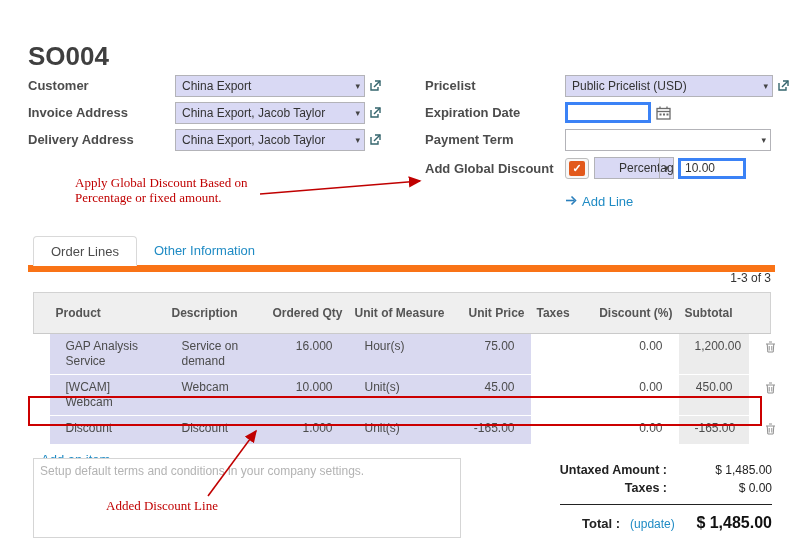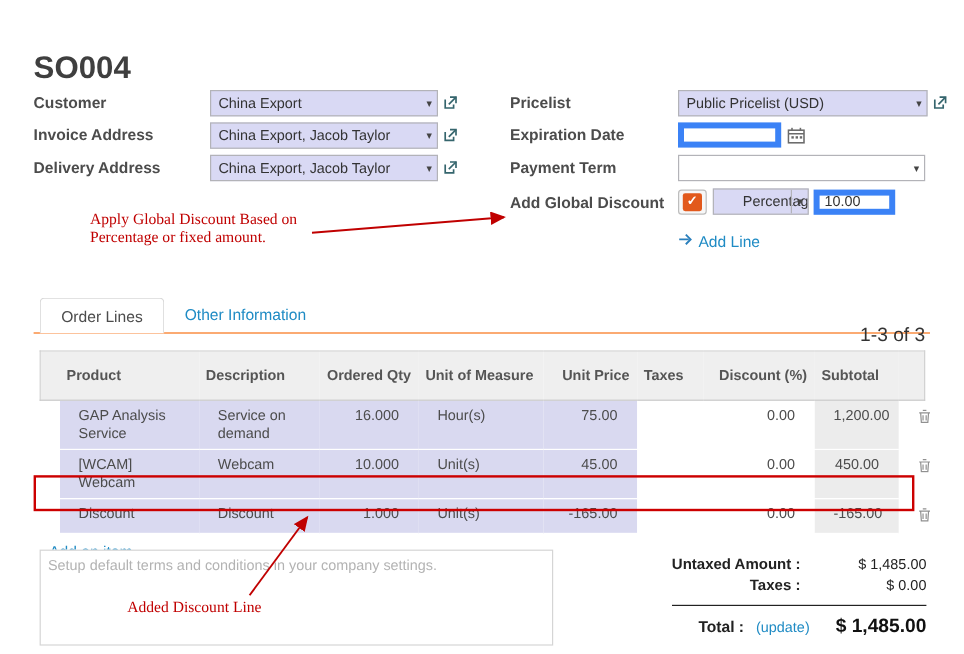--- a/index.html
+++ b/index.html
@@ -21,46 +21,46 @@
     background: #d9d9f4; border: 1px solid #b3b3b8; padding: 0 16px 0 6px;
     font-size: 12px; color: #333; cursor: pointer; overflow: hidden; white-space: nowrap; }
   .select-box.white { background: #fff; }
   .select-arrow { position: absolute; right: 4px; top: 50%; transform: translateY(-50%);
     font-size: 9px; color: #444; pointer-events: none; }
   .select-arrow.boxed { right: 0; top: 0; transform: none; height: 100%; width: 14px;
     border-left: 1px solid #b3b3b8; display: flex; align-items: center; justify-content: center; }
   .w190 { width: 190px; } .w195 { width: 208px; } .w206 { width: 206px; } .w80 { width: 80px; padding-left: 24px; }
 
   .ext-link { margin-left: 4px; flex: 0 0 auto; display: inline-flex; }
-  .text-input { height: 21px; border: 5px solid #3b82f6; font-size: 12px; padding: 0 4px;
+  .text-input { height: 21px; border: 3px solid #3b82f6; font-size: 12px; padding: 0 4px;
     color: #333; font-family: "Liberation Sans", sans-serif; }
   .w86 { width: 86px; } .w68 { width: 68px; }
   .cal-icon { margin-left: 5px; display: inline-flex; cursor: pointer; }
 
   .checkbox { width: 24px; height: 21px; border: 1px solid #bdbdbd; border-radius: 3px;
     background: #f7f7f7; display: flex; align-items: center; justify-content: center;
     margin-right: 5px; cursor: pointer; flex: 0 0 auto; }
   .checkbox-inner { width: 16px; height: 15px; background: #e2591c; border-radius: 2px;
     display: flex; align-items: center; justify-content: center; }
   .checkbox-inner span { color: #fff; font-size: 11px; font-weight: bold; line-height: 1; }
 
   .gap4 { margin-right: 4px; }
 
   .add-line { display: flex; align-items: center; height: 24px; margin-top: 6px; padding-left: 140px; }
   .add-line a { color: #1f8bc4; font-size: 13px; text-decoration: none; cursor: pointer; margin-left: 5px; }
 
   
-  .tabs { position: absolute; left: 28px; top: 248px; width: 747px; display: flex;
-    border-bottom: 1px solid #f97316; padding-left: 5px; }
+  .tabs { position: absolute; left: 28px; top: 236px; width: 747px; display: flex;
+    border-bottom: 7px solid #f97316; padding-left: 5px; }
   .tab { padding: 7px 17px 6px; font-size: 13px; margin-bottom: -1px; cursor: pointer; }
   .tab.active { background: #fff; border: 1px solid #d9d9d9; border-bottom: 1px solid #fff;
     border-radius: 4px 4px 0 0; color: #4c4c4c; }
   .tab.inactive { color: #1f8bc4; }
 
-  .pager { position: absolute; right: 32px; top: 271px; font-size: 16px; color: #333; }
+  .pager { position: absolute; right: 32px; top: 271px; font-size: 12px; color: #333; }
 
   
   .table-wrap { position: absolute; left: 33px; top: 292px; width: 737px; }
   table { border-collapse: collapse; table-layout: fixed; width: 737px; font-size: 12px; color: #4c4c4c; }
   thead th { background: #efefef; border-top: 1px solid #d2d2d2; border-bottom: 1px solid #cacaca;
     font-size: 12px; font-weight: bold; color: #555; padding: 13px 6px; text-align: left; }
   thead th:first-child { border-left: 1px solid #d2d2d2; }
   thead th:last-child  { border-right: 1px solid #d2d2d2; }
   tbody td { padding: 5px 16px; border-bottom: 1px solid #fff; vertical-align: top; line-height: 1.25; }
   .num { text-align: right; }

